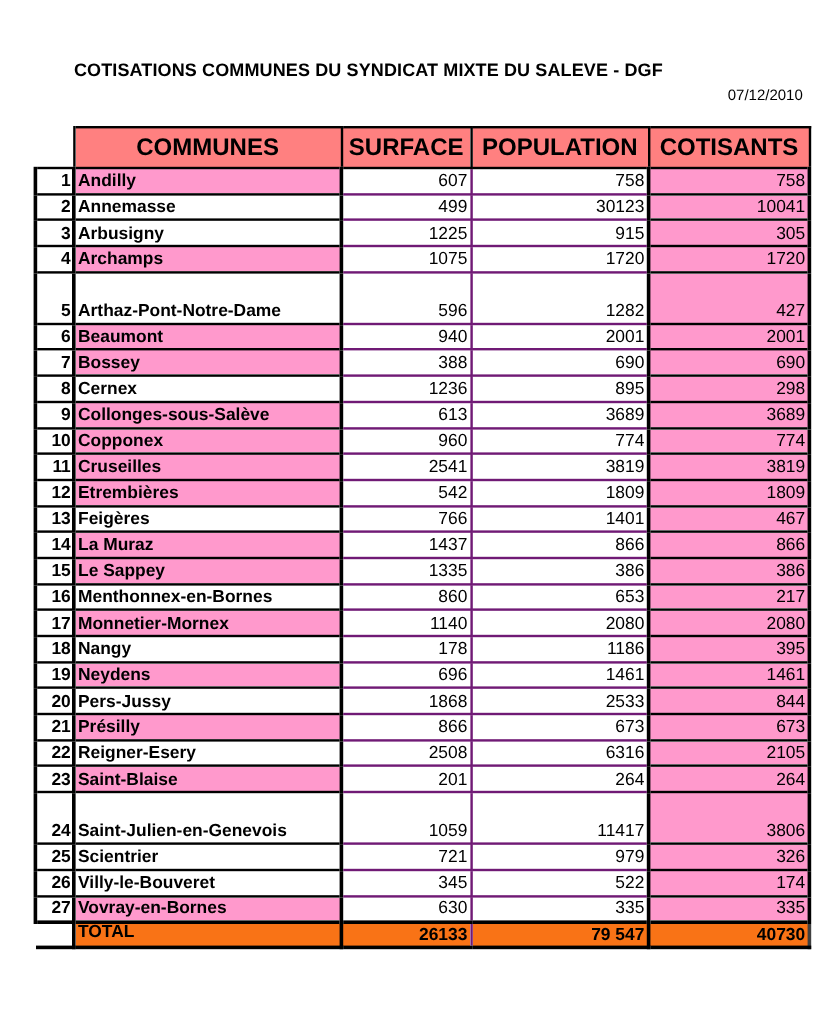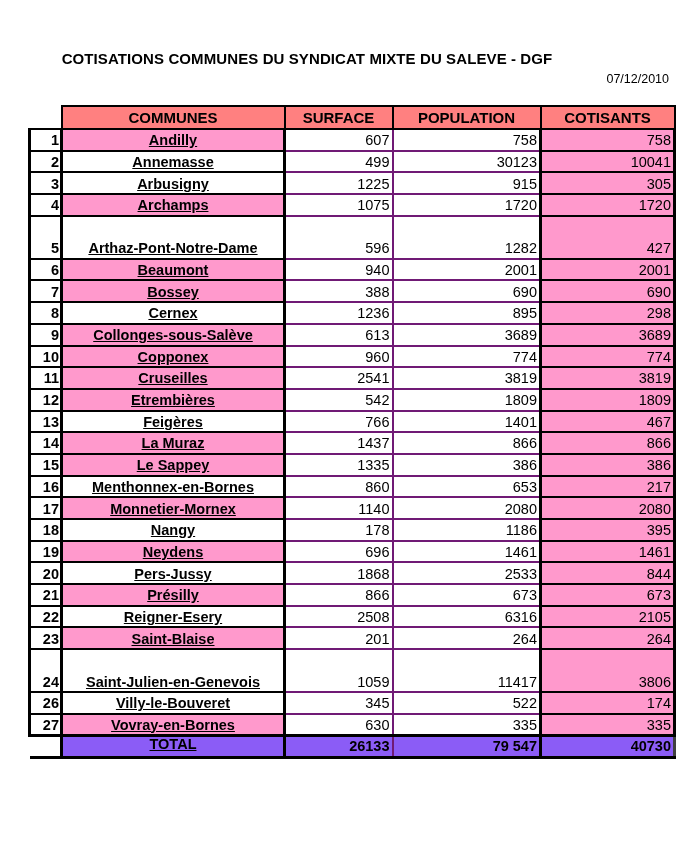--- a/index.html
+++ b/index.html
@@ -5,30 +5,30 @@
   html, body { margin:0; padding:0; background:#ffffff; }
   body { width:694px; height:850px; position:relative; overflow:hidden;
          font-family:"Liberation Sans", sans-serif; color:#000; }
   .title { position:absolute; left:0; width:572px; top:50px; text-align:center;
            font-weight:bold; font-size:15px; letter-spacing:0.1px; padding-left:42px; box-sizing:border-box; }
   .date { position:absolute; right:25px; top:72px; font-size:12.5px; }
   table { position:absolute; left:28px; top:105px; border-collapse:collapse; table-layout:fixed; }
   td, th { padding:0 2px; height:21.7px; box-sizing:border-box; font-size:14.5px; line-height:1; white-space:nowrap; overflow:hidden; vertical-align:bottom; padding-bottom:2px; }
   col.c-num { width:32px; } col.c-name { width:223px; } col.c-surf { width:108px; }
   col.c-pop { width:148px; } col.c-cot { width:134px; }
-  th { background:#ff8080; font-weight:bold; font-size:15px; text-align:center; border:2px solid #000; height:23px; vertical-align:middle; padding-bottom:0; }
+  th { background:#ff8080; font-weight:bold; font-size:20px; text-align:center; border:2px solid #000; height:34px; vertical-align:middle; padding-bottom:0; }
   th.blank { background:transparent; border:none; border-right:2px solid #000; }
   td.num { text-align:right; font-weight:bold; border-left:3px solid #000; border-right:3px solid #000; border-top:2px solid #000; border-bottom:2px solid #000; padding-right:1px; }
-  td.name { font-weight:bold; text-align:center; border:2px solid #000; border-left:3px solid #000; border-right:3px solid #000;text-decoration:underline; }
+  td.name { font-weight:bold; text-align:left; border:2px solid #000; border-left:3px solid #000; border-right:3px solid #000; }
   td.val { text-align:right; border:2px solid #701a75; }
   td.cot { text-align:right; background:#ff99cc; border:2px solid #000; border-right:3px solid #000; }
   td.pop { border-right:3px solid #000; }
   tr.pink td.name { background:#ff99cc; }
   tr.tall td { height:43px; }
-  tr.total td { background:#8b5cf6; font-weight:bold; border-top:3px solid #000; border-bottom:3px solid #000; }
+  tr.total td { background:#f97316; font-weight:bold; border-top:3px solid #000; border-bottom:3px solid #000; }
   tr.total td.num { background:transparent; border-left:none; border-top:3px solid #000; }
   tr.total td.name { vertical-align:top; padding-top:0; }
 </style>
 </head>
 <body>
 
 <div class="title">COTISATIONS COMMUNES DU SYNDICAT MIXTE DU SALEVE - DGF</div>
 <div class="date">07/12/2010</div>
 
 <table>
@@ -211,20 +211,27 @@
         <td class="cot">264</td>
       </tr>
       <tr class="tall">
         <td class="num">24</td>
         <td class="name">Saint-Julien-en-Genevois</td>
         <td class="val">1059</td>
         <td class="val pop">11417</td>
         <td class="cot">3806</td>
       </tr>
       <tr>
+        <td class="num">25</td>
+        <td class="name">Scientrier</td>
+        <td class="val">721</td>
+        <td class="val pop">979</td>
+        <td class="cot">326</td>
+      </tr>
+      <tr>
         <td class="num">26</td>
         <td class="name">Villy-le-Bouveret</td>
         <td class="val">345</td>
         <td class="val pop">522</td>
         <td class="cot">174</td>
       </tr>
       <tr class="pink">
         <td class="num">27</td>
         <td class="name">Vovray-en-Bornes</td>
         <td class="val">630</td>

